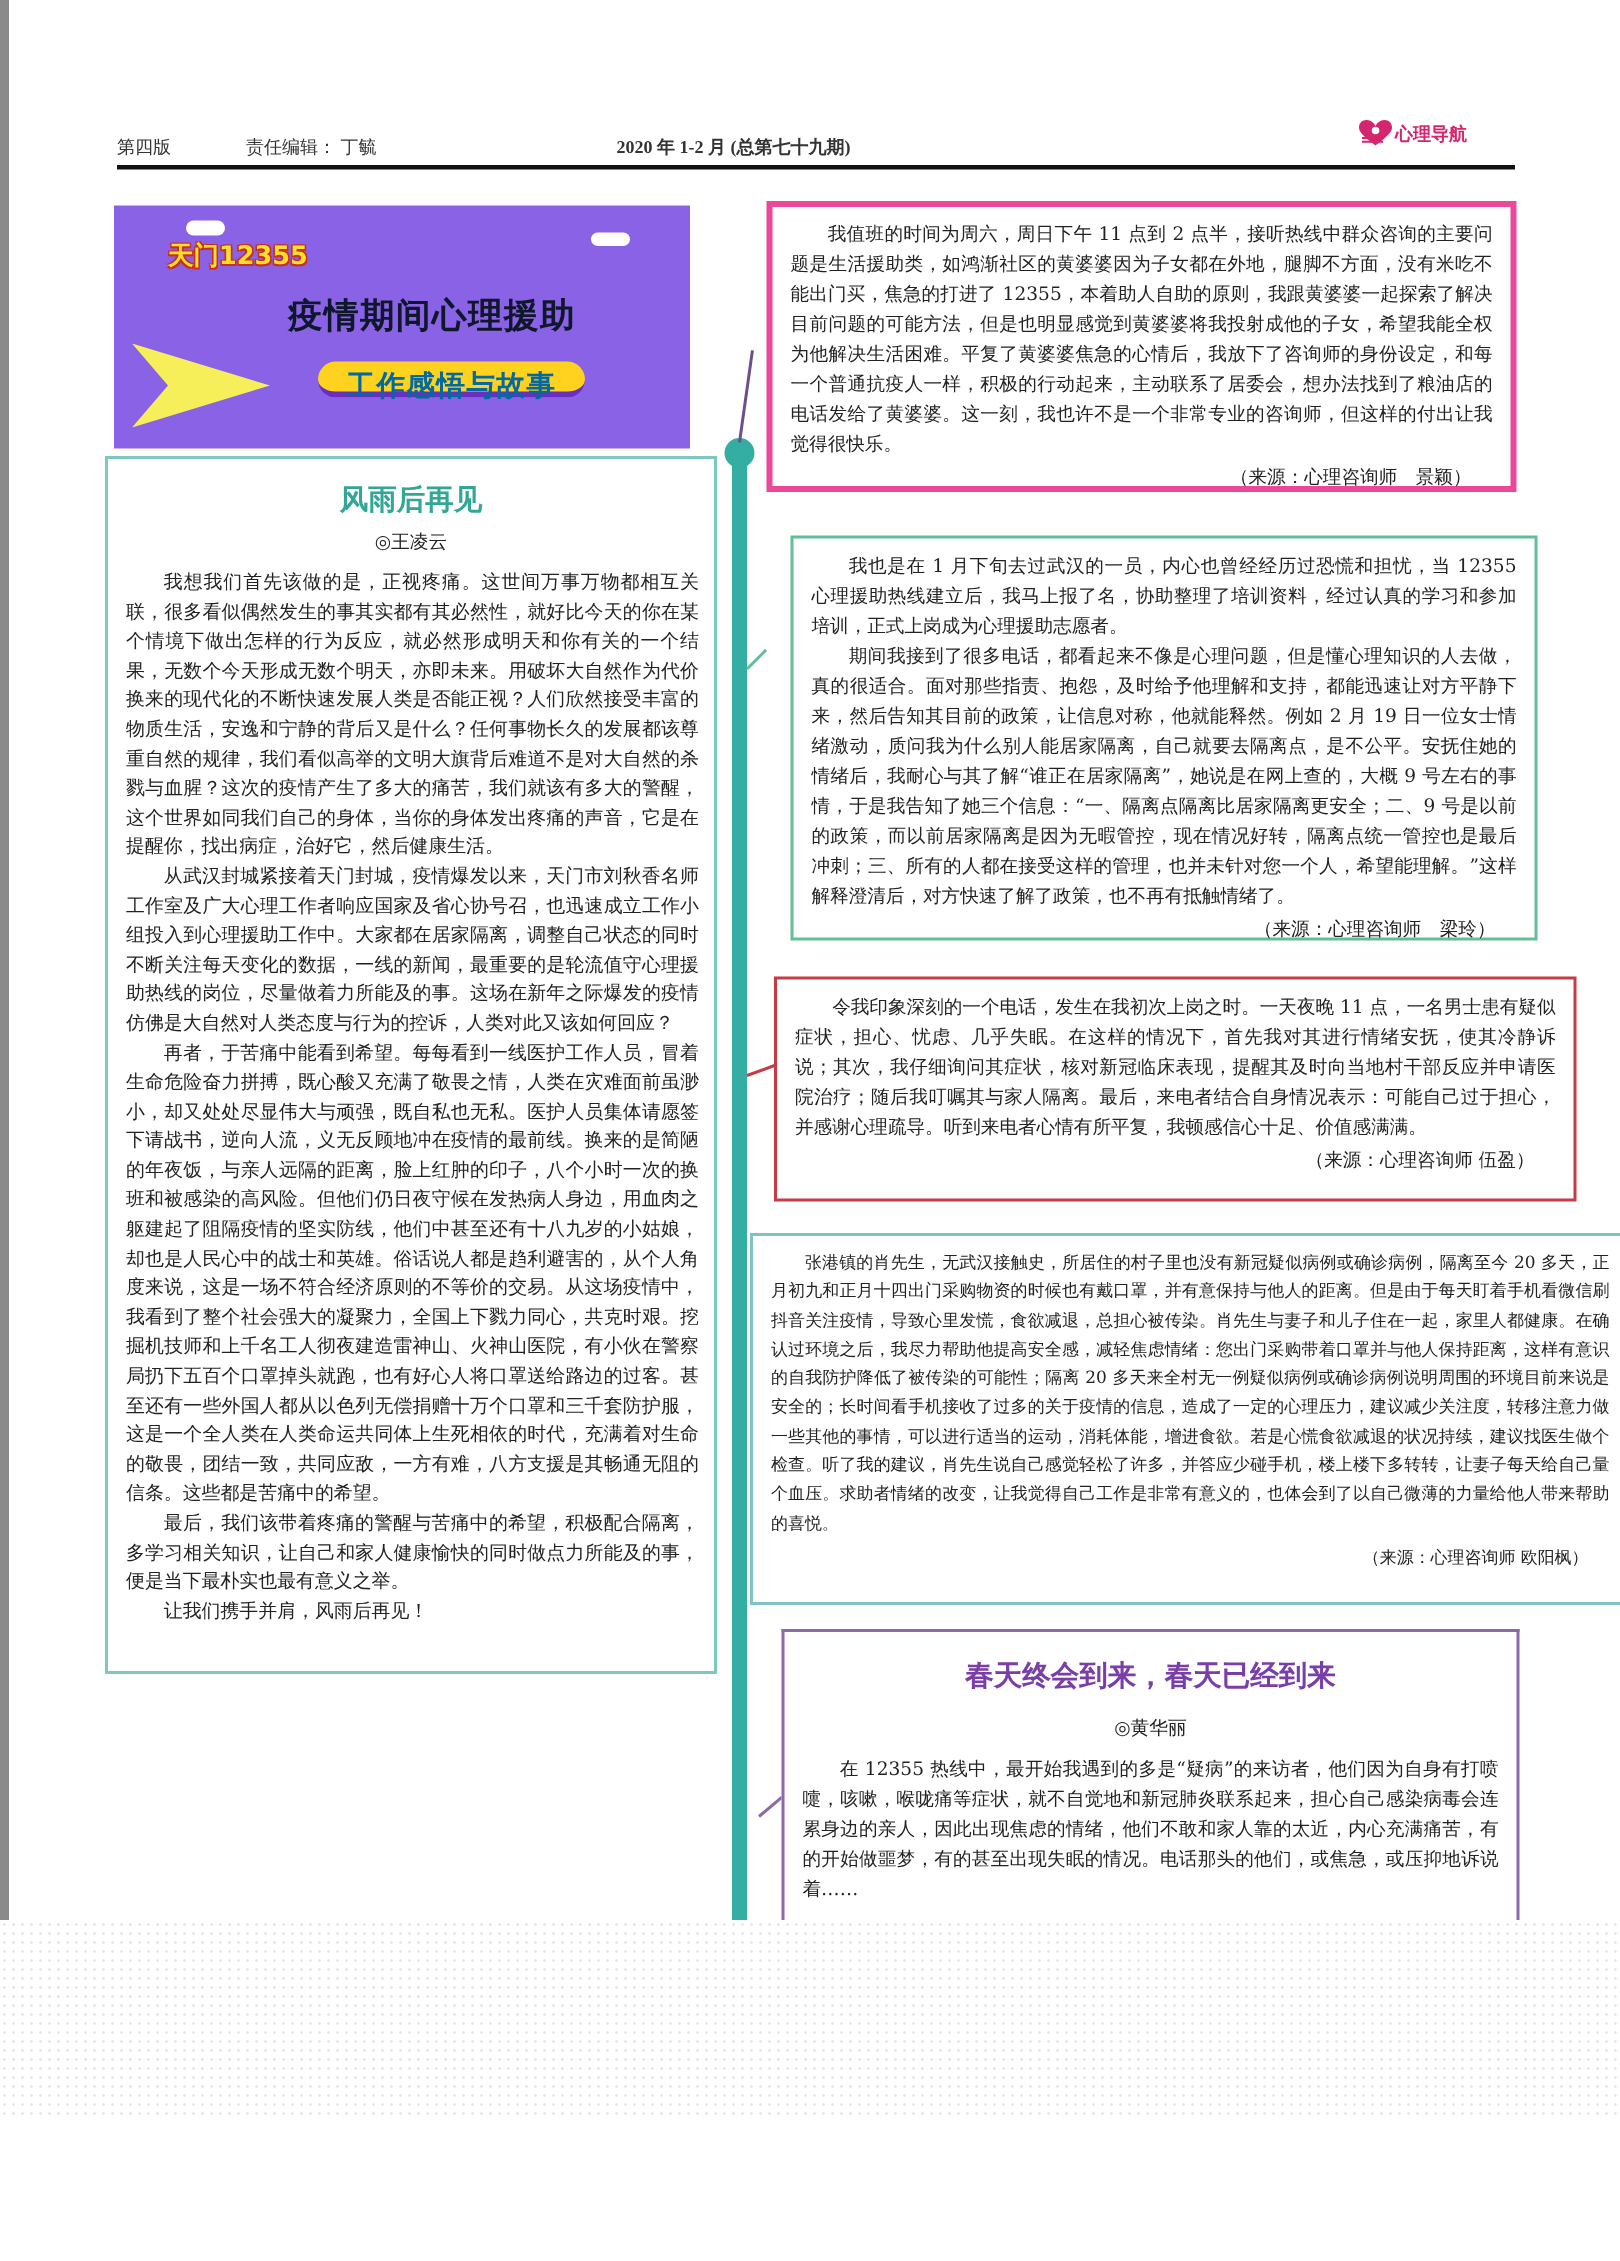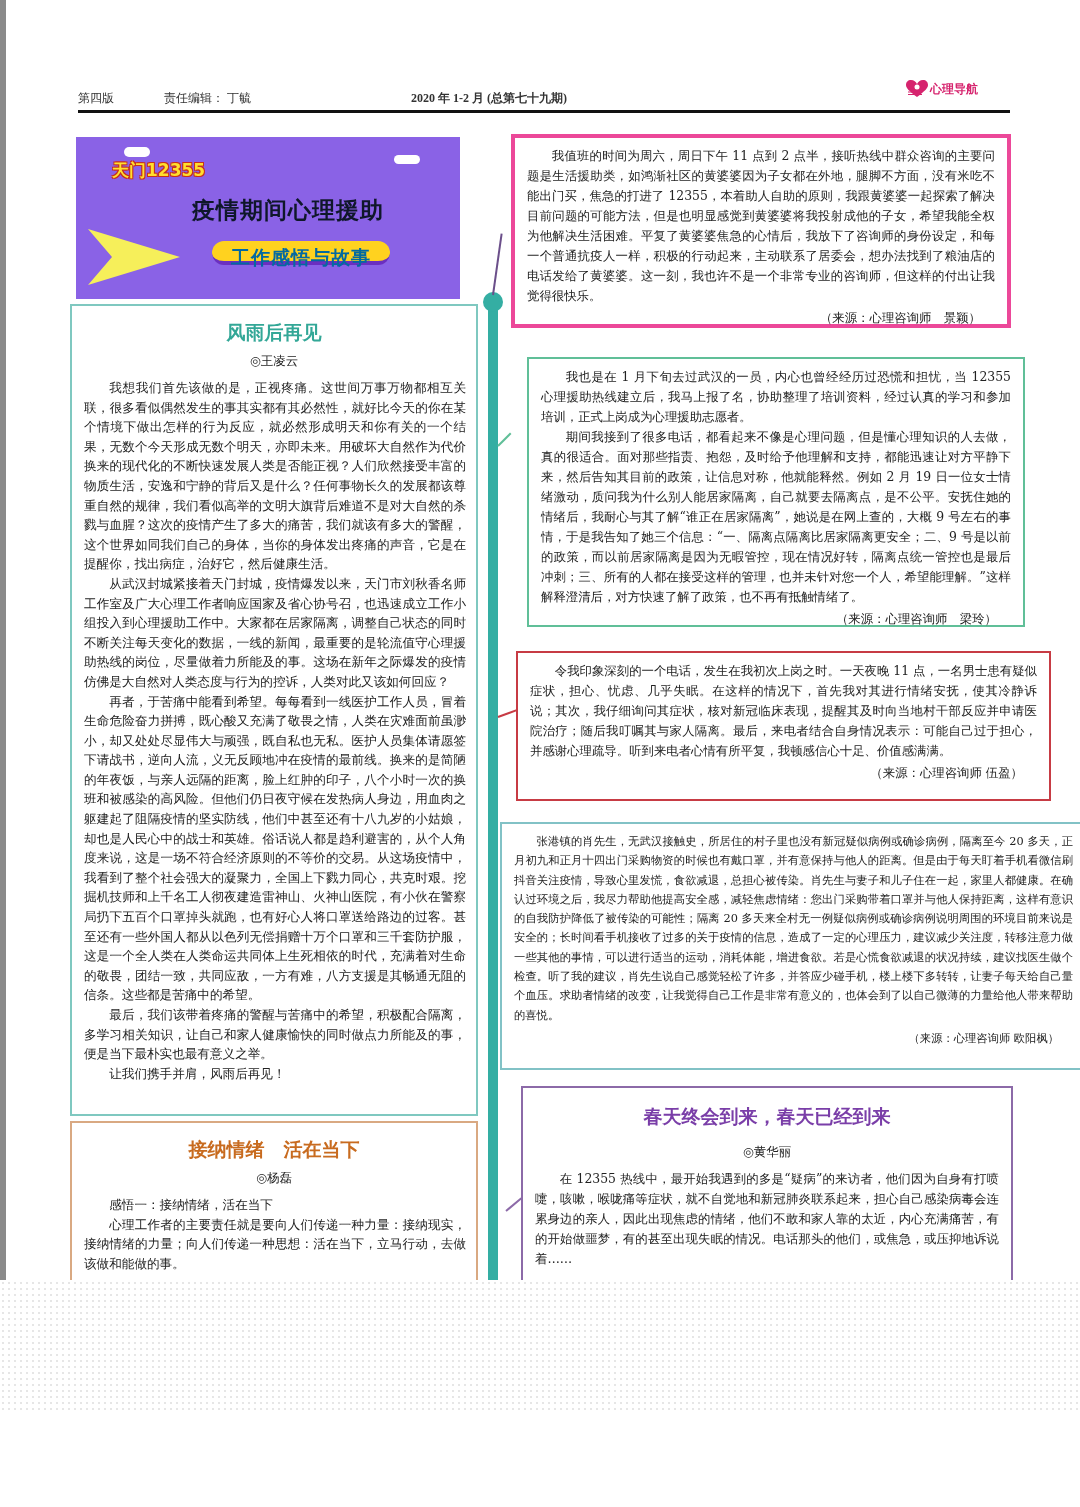--- a/index.html
+++ b/index.html
@@ -102,26 +102,20 @@
   <div class="box art1">
     <div class="art-title">风雨后再见</div>
     <div class="byline">◎王凌云</div>
     <p class="para">我想我们首先该做的是，正视疼痛。这世间万事万物都相互关联，很多看似偶然发生的事其实都有其必然性，就好比今天的你在某个情境下做出怎样的行为反应，就必然形成明天和你有关的一个结果，无数个今天形成无数个明天，亦即未来。用破坏大自然作为代价换来的现代化的不断快速发展人类是否能正视？人们欣然接受丰富的物质生活，安逸和宁静的背后又是什么？任何事物长久的发展都该尊重自然的规律，我们看似高举的文明大旗背后难道不是对大自然的杀戮与血腥？这次的疫情产生了多大的痛苦，我们就该有多大的警醒，这个世界如同我们自己的身体，当你的身体发出疼痛的声音，它是在提醒你，找出病症，治好它，然后健康生活。</p>
     <p class="para">从武汉封城紧接着天门封城，疫情爆发以来，天门市刘秋香名师工作室及广大心理工作者响应国家及省心协号召，也迅速成立工作小组投入到心理援助工作中。大家都在居家隔离，调整自己状态的同时不断关注每天变化的数据，一线的新闻，最重要的是轮流值守心理援助热线的岗位，尽量做着力所能及的事。这场在新年之际爆发的疫情仿佛是大自然对人类态度与行为的控诉，人类对此又该如何回应？</p>
     <p class="para">再者，于苦痛中能看到希望。每每看到一线医护工作人员，冒着生命危险奋力拼搏，既心酸又充满了敬畏之情，人类在灾难面前虽渺小，却又处处尽显伟大与顽强，既自私也无私。医护人员集体请愿签下请战书，逆向人流，义无反顾地冲在疫情的最前线。换来的是简陋的年夜饭，与亲人远隔的距离，脸上红肿的印子，八个小时一次的换班和被感染的高风险。但他们仍日夜守候在发热病人身边，用血肉之躯建起了阻隔疫情的坚实防线，他们中甚至还有十八九岁的小姑娘，却也是人民心中的战士和英雄。俗话说人都是趋利避害的，从个人角度来说，这是一场不符合经济原则的不等价的交易。从这场疫情中，我看到了整个社会强大的凝聚力，全国上下戮力同心，共克时艰。挖掘机技师和上千名工人彻夜建造雷神山、火神山医院，有小伙在警察局扔下五百个口罩掉头就跑，也有好心人将口罩送给路边的过客。甚至还有一些外国人都从以色列无偿捐赠十万个口罩和三千套防护服，这是一个全人类在人类命运共同体上生死相依的时代，充满着对生命的敬畏，团结一致，共同应敌，一方有难，八方支援是其畅通无阻的信条。这些都是苦痛中的希望。</p>
     <p class="para">最后，我们该带着疼痛的警醒与苦痛中的希望，积极配合隔离，多学习相关知识，让自己和家人健康愉快的同时做点力所能及的事，便是当下最朴实也最有意义之举。</p>
     <p class="para">让我们携手并肩，风雨后再见！</p>
   </div>
 
-  <div class="box art2">
-    <div class="art-title">接纳情绪　活在当下</div>
-    <div class="byline">◎杨磊</div>
-    <p class="para">感悟一：接纳情绪，活在当下</p>
-    <p class="para">心理工作者的主要责任就是要向人们传递一种力量：接纳现实，接纳情绪的力量；向人们传递一种思想：活在当下，立马行动，去做该做和能做的事。</p>
-  </div>
 
   <div class="tl-line"></div>
   <div class="tl-dot"></div>
   <div class="conn" style="left:487px;top:294px;width:62px;background:#6b4f8a;transform:rotate(-82deg);"></div>
   <div class="conn" style="left:492px;top:445px;width:18px;background:#60bf98;transform:rotate(-45deg);"></div>
   <div class="conn" style="left:492px;top:716px;width:20px;background:#c73b44;transform:rotate(-20deg);"></div>
   <div class="conn" style="left:500px;top:937px;width:20px;background:#82c2c6;transform:rotate(-40deg);"></div>
   <div class="conn" style="left:500px;top:1210px;width:20px;background:#8c6aa8;transform:rotate(-40deg);"></div>
 
   <div class="story s1">

